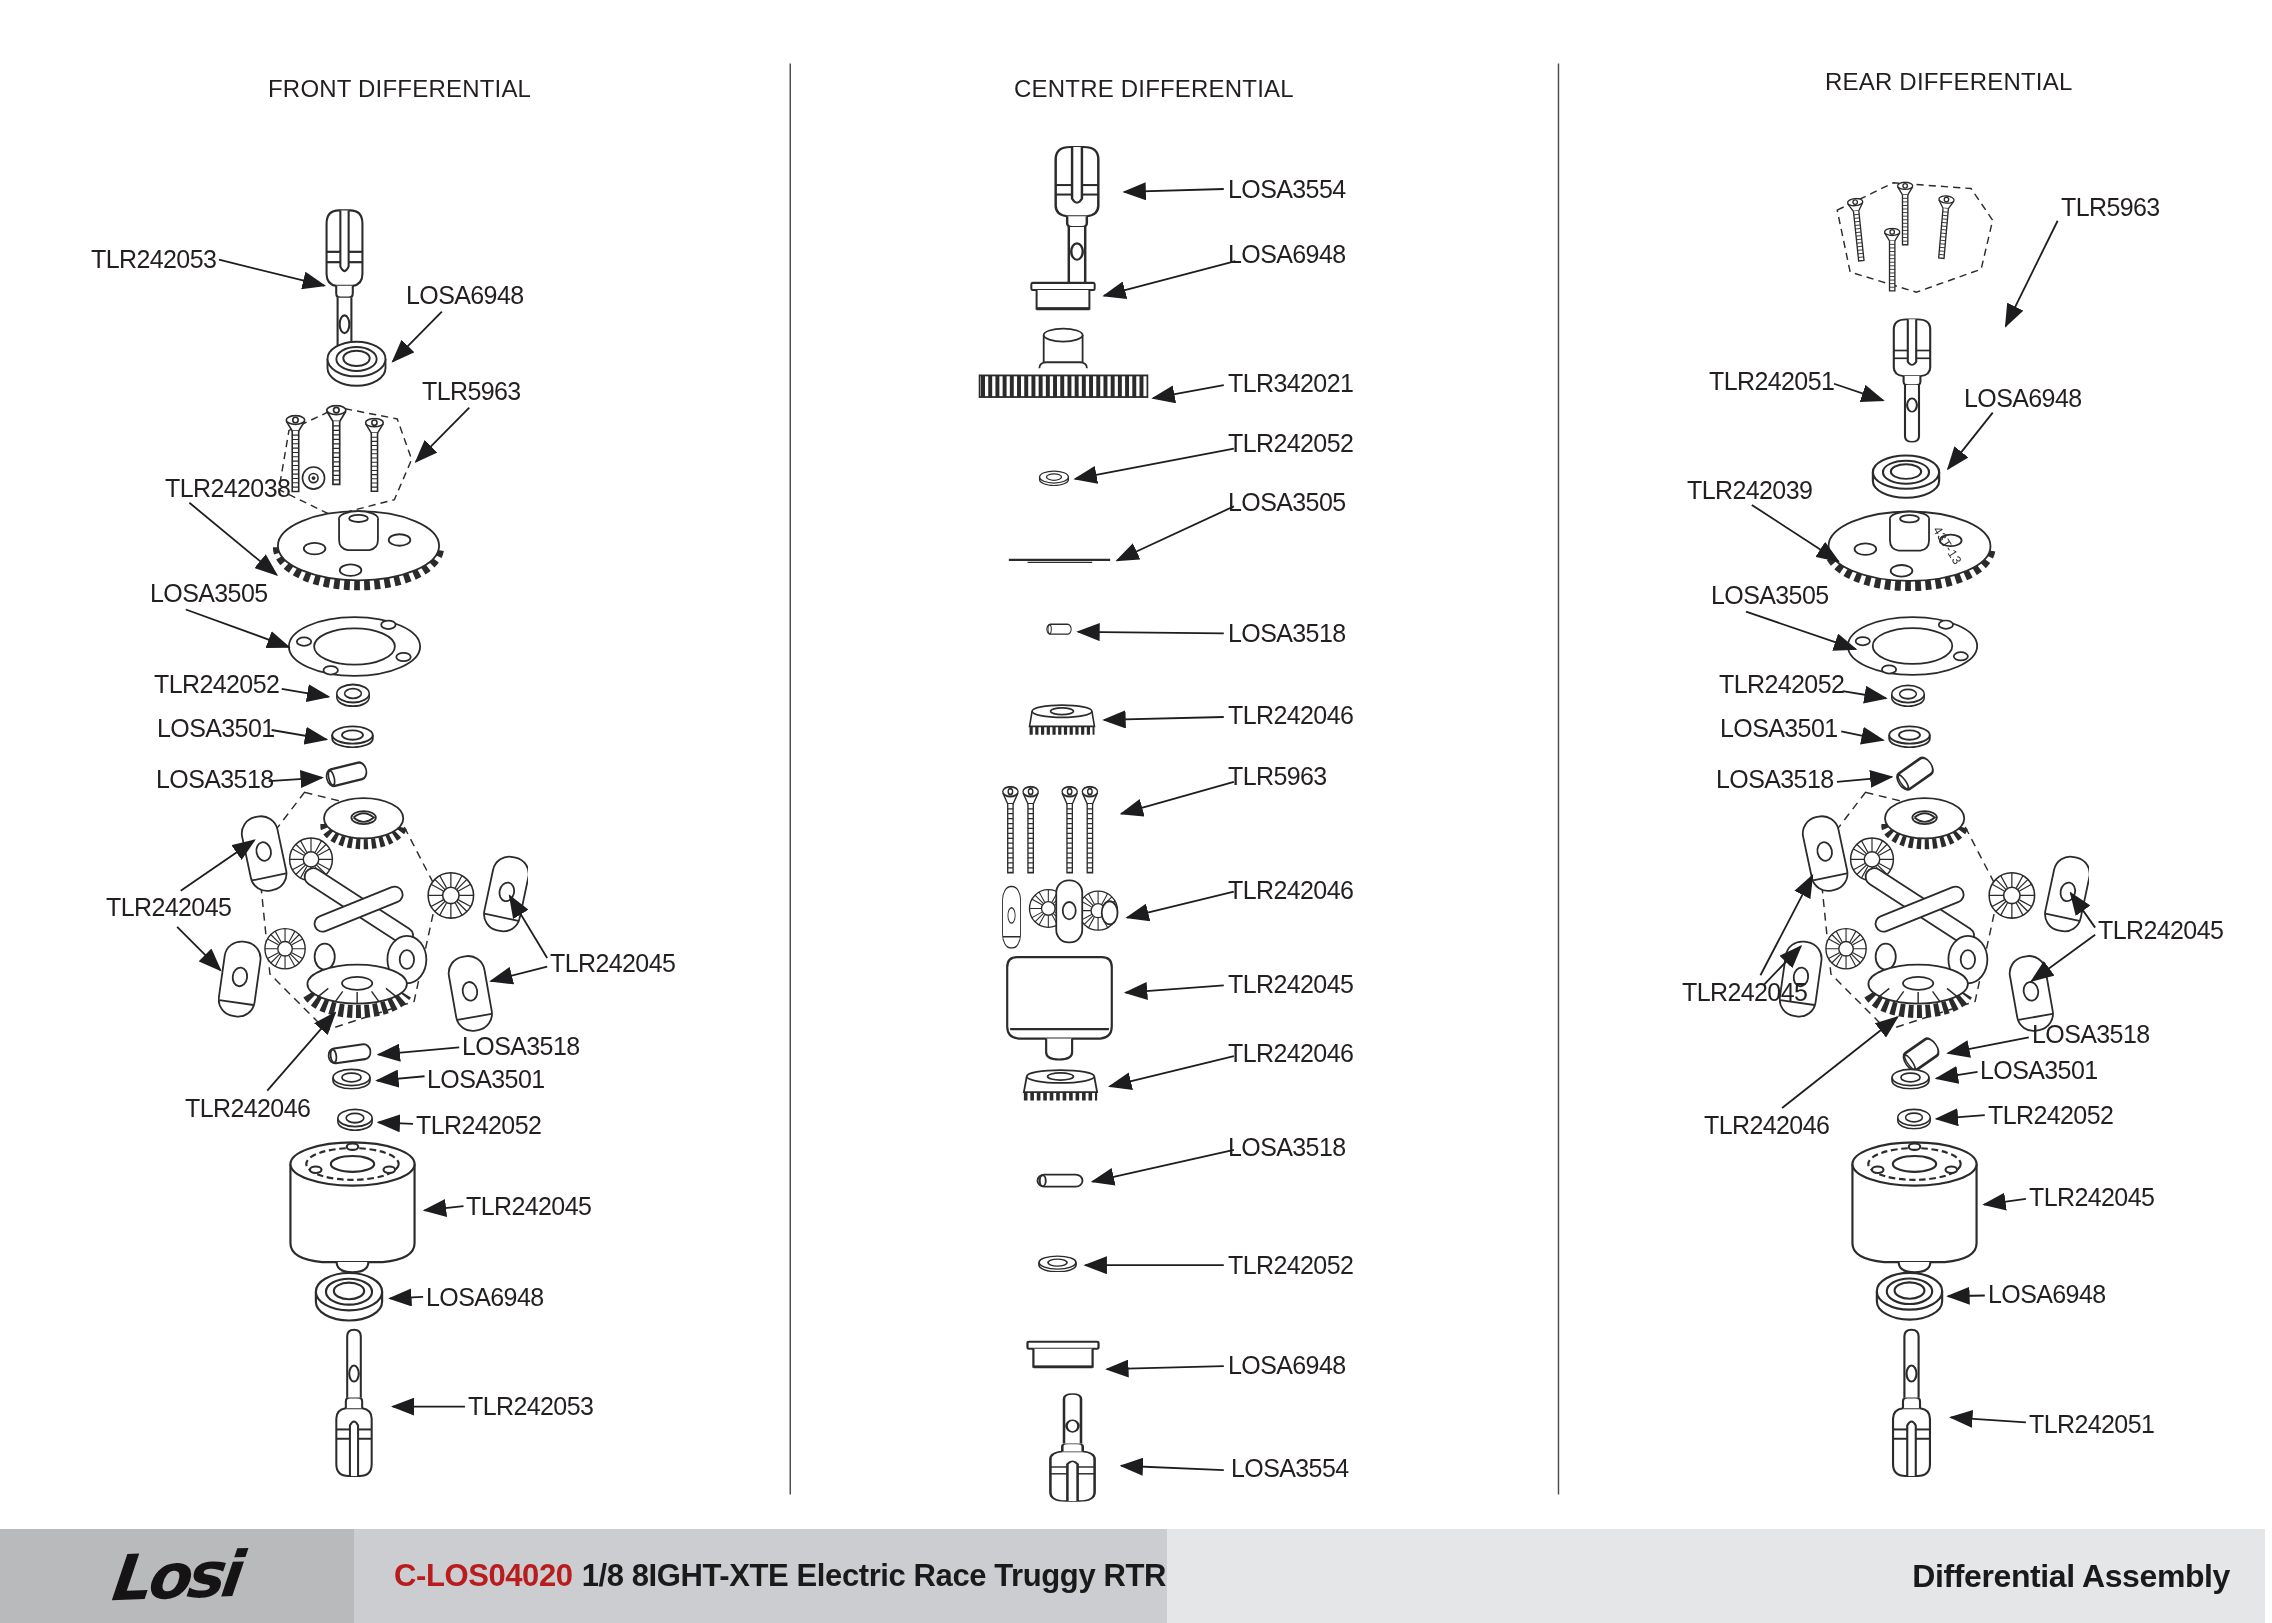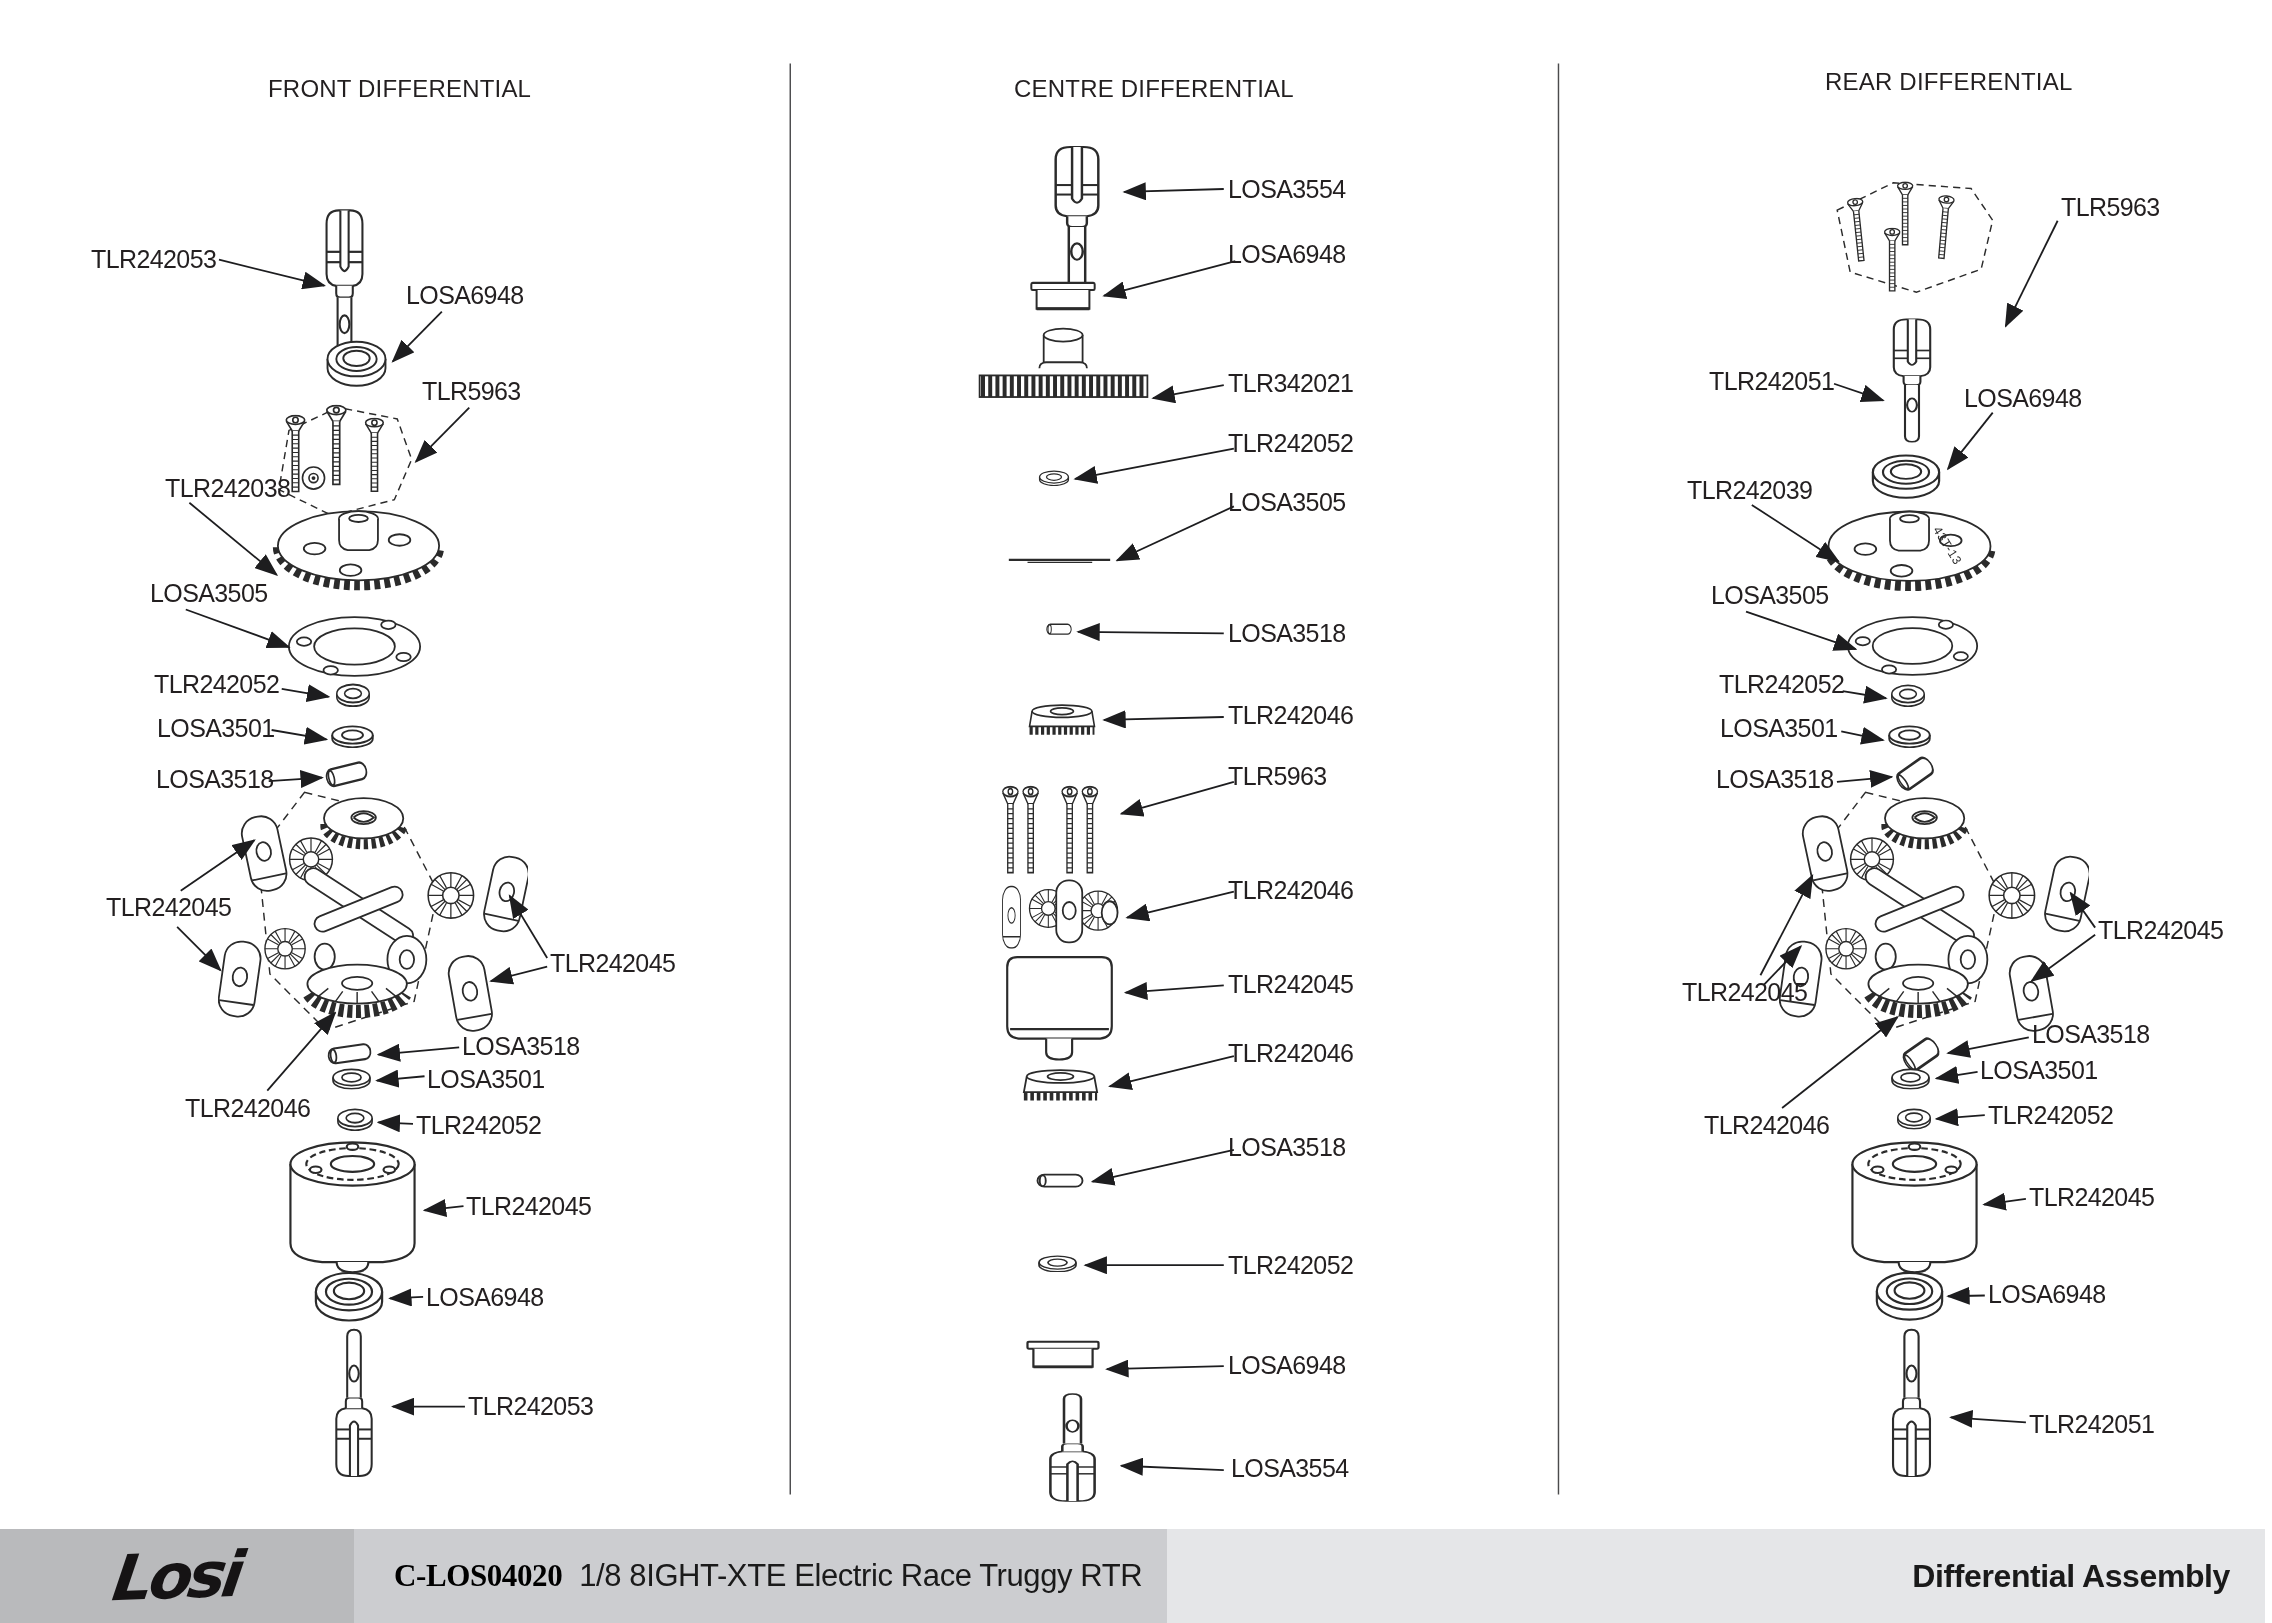--- a/index.html
+++ b/index.html
@@ -14,22 +14,22 @@
   .marking{position:absolute;font-size:12.3px;letter-spacing:0.7px;color:#2b2b2b;z-index:4;
            transform:rotate(58deg);transform-origin:left top;}
   
   .footer{position:absolute;left:0;top:1529px;width:2273px;height:94px;z-index:5;}
   .footer-logo-box{position:absolute;left:0;top:0;width:354px;height:94px;background:#b9babc;
                    display:flex;align-items:center;justify-content:center;}
   .footer-logo{font-family:"DejaVu Sans",sans-serif;font-size:63px;font-weight:bold;font-style:italic;
                letter-spacing:-4.3px;color:#151314;transform:skewX(-10deg) rotate(-2deg);}
   .footer-band{position:absolute;left:354px;top:0;width:813px;height:94px;background:#cccdd0;
                display:flex;align-items:center;padding-left:40px;box-sizing:border-box;white-space:nowrap;}
-  .footer-band .code{font-weight:bold;font-size:31px;letter-spacing:-0.4px;color:#000000;font-family:Liberation Serif, serif;}
-  .footer-band .prod{font-size:31px;margin-left:17px;letter-spacing:-0.4px;color:#1a1a1a;}
+  .footer-band .code{font-weight:bold;font-size:31px;letter-spacing:-0.4px;color:#b91c1c;}
+  .footer-band .prod{font-size:31px;margin-left:9px;letter-spacing:-0.4px;color:#1a1a1a;font-weight:bold;}
   .footer-band-light{position:absolute;left:1167px;top:0;width:1106px;height:94px;background:#e5e6e8;
                display:flex;align-items:center;justify-content:flex-end;padding-right:43px;
                box-sizing:border-box;white-space:nowrap;}
   .footer-band-light .sheet{font-weight:bold;font-size:32px;letter-spacing:-0.4px;color:#1a1a1a;}
 </style>
 </head>
 <body>
 
 <div class="page">
 

